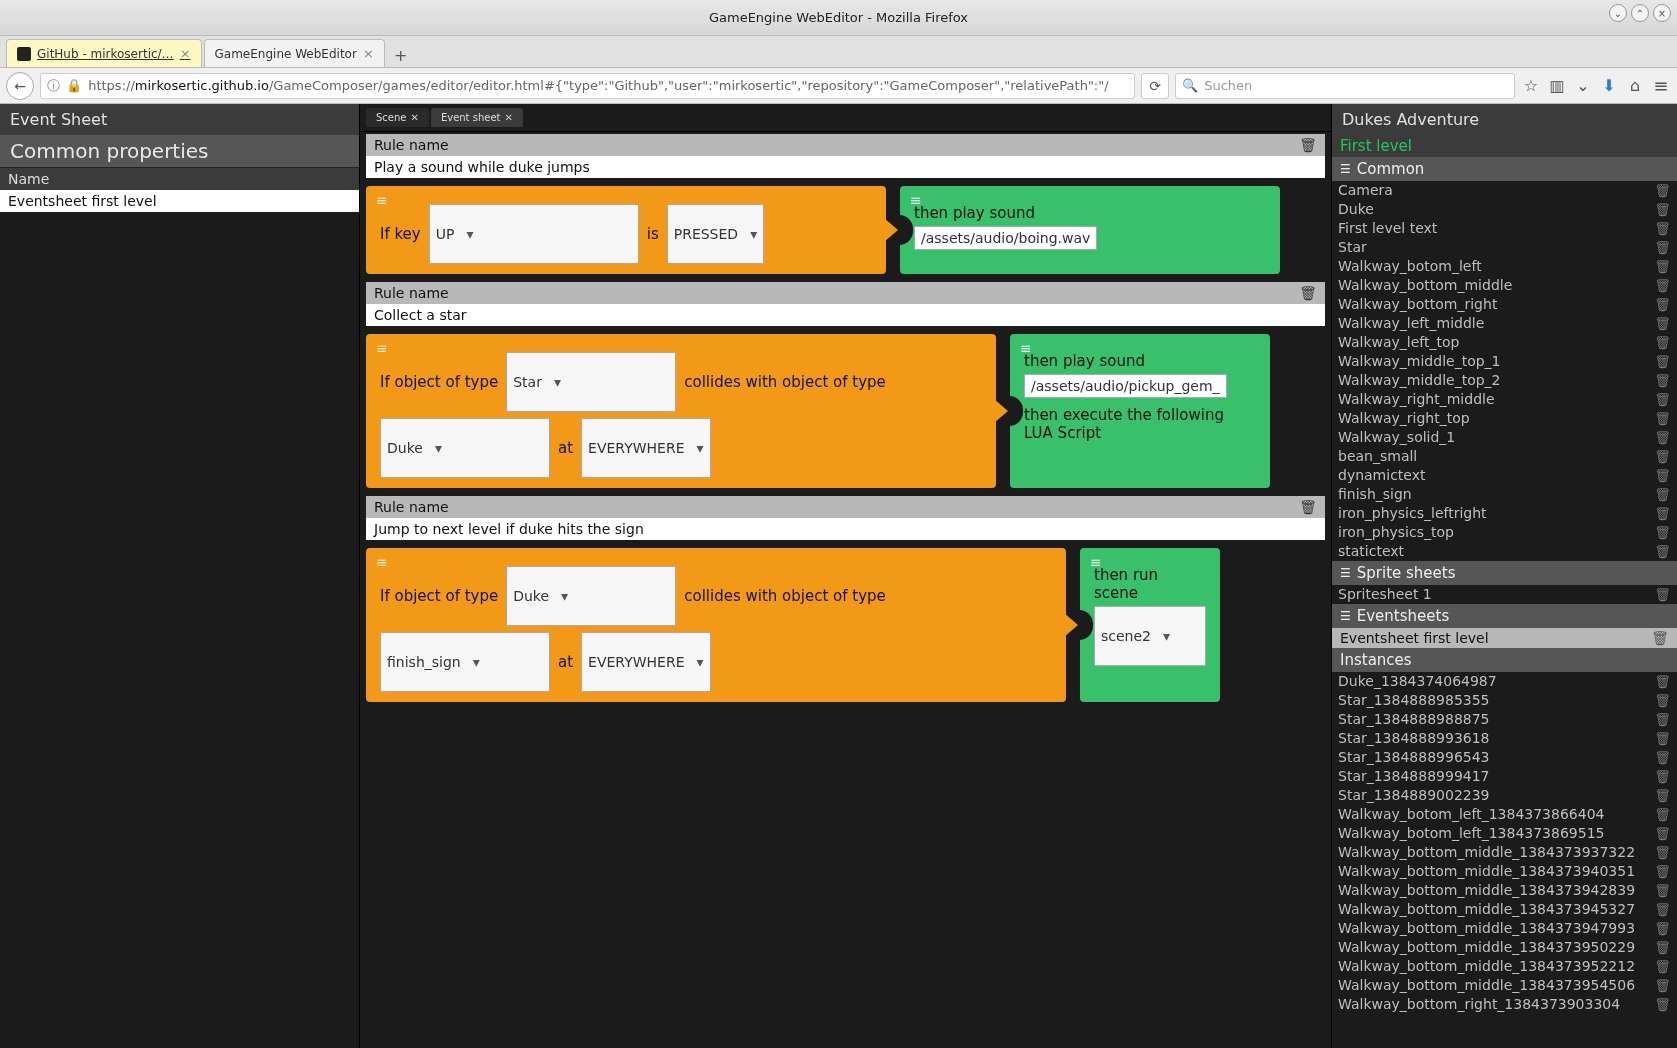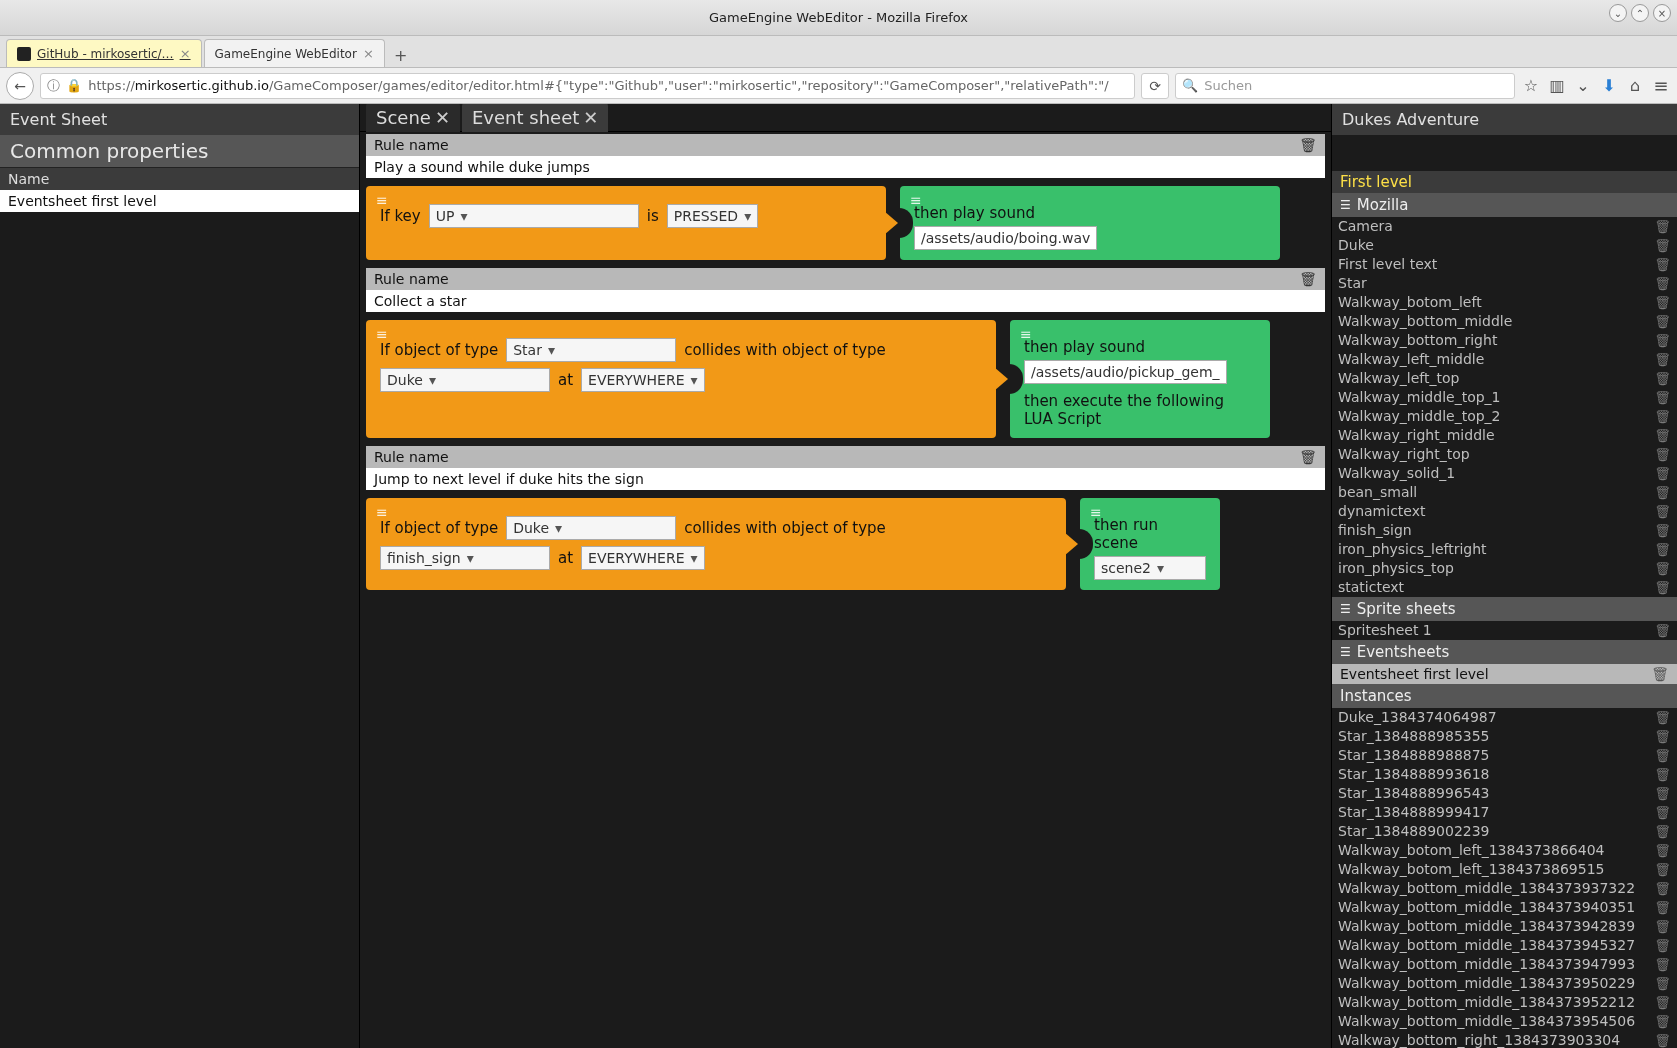--- a/index.html
+++ b/index.html
@@ -34,50 +34,50 @@
   
   .app { display:flex; height:calc(1048px - 28px - 32px - 36px); background:#1b1b1b; color:#ccc;}
   .leftpanel{width:360px; background:#1b1b1b; border-right:1px solid #000;}
   .header-dark{background:#3b3b3b;color:#e0e0e0;padding:6px 10px;font-size:16px;}
   .header-mid{background:#565656;color:#e8e8e8;padding:4px 10px;font-size:20px;}
   .prop-row-head{background:#3b3b3b;padding:3px 8px;color:#ddd;font-size:14px;border-top:1px solid #222;}
   .prop-val{background:#fff;color:#111;padding:3px 8px;font-size:14px;}
 
   .center{flex:1;background:#1b1b1b;display:flex;flex-direction:column;overflow:auto;}
   .doctabs{height:28px;background:#1b1b1b;display:flex;align-items:center;gap:2px;padding-left:6px;border-bottom:1px solid #000;}
-  .doctab{padding:4px 10px;color:#ddd;font-size:18px;border-radius:3px 3px 0 0;}
+  .doctab{padding:4px 10px;color:#ddd;font-size:10px;border-radius:3px 3px 0 0;}
   .doctab.inactive{background:#2a2a2a;}
   .doctab.active{background:#3b3b3b;}
   .doctab .x{color:#ccc;margin-left:4px;}
 
   .rule{margin:2px 6px 8px 6px;}
   .rule-titlebar{background:#b8b8b8;color:#111;padding:3px 8px;font-size:14px;display:flex;justify-content:space-between;align-items:center;}
   .rule-name{background:#fff;color:#111;padding:3px 8px;font-size:14px;}
   .blocks{display:flex;gap:14px;margin-top:8px;}
 
   .block{position:relative;border-radius:4px;padding:10px 14px;color:#111;}
   .block.orange{background:#f29917;}
   .block.green{background:#39c06b;}
   .hamburger{position:absolute;left:10px;top:6px;color:rgba(255,255,255,0.85);font-size:14px;letter-spacing:1px;}
   .block .body{margin-top:8px;display:flex;flex-wrap:wrap;align-items:center;gap:8px;font-size:15px;}
   .block .body.vert{flex-direction:column;align-items:flex-start;}
-  .sel{background:#f6f6f6;border:1px solid #aaa;padding:3px 6px;font-size:14px;color:#333;display:inline-flex;align-items:center;gap:6px;}
+  .sel{background:#f6f6f6;border:1px solid #aaa;padding:21px 6px;font-size:14px;color:#333;display:inline-flex;align-items:center;gap:12px;}
   .sel .caret{color:#555;}
   .tfield{background:#fff;border:1px solid #aaa;padding:3px 6px;font-size:14px;color:#333;min-width:160px;}
   .connector-right{position:absolute;right:-12px;top:50%;transform:translateY(-50%);width:0;height:0;border-top:12px solid transparent;border-bottom:12px solid transparent;}
   .orange .connector-right{border-left:14px solid #f29917;}
   .connector-left{position:absolute;left:-1px;top:50%;transform:translateY(-50%);width:14px;height:30px;background:#1b1b1b;border-radius:0 16px 16px 0;}
 
   .rightpanel{width:346px;background:#1b1b1b;border-left:1px solid #000;display:flex;flex-direction:column;overflow:auto;}
   .section-hdr{background:#565656;color:#eee;padding:3px 8px;font-size:15px;display:flex;align-items:center;gap:6px;}
   .section-hdr .hb{font-size:12px;}
   .list{}
   .list-row{display:flex;justify-content:space-between;align-items:center;padding:0 6px;color:#bfbfbf;font-size:14px;line-height:19px;}
   .list-row .trash{color:#7a7a7a;font-size:13px;}
-  .sub-hdr{background:#3b3b3b;color:#fde047;padding:2px 8px;font-size:15px;margin-top:36px;}
+  .sub-hdr{background:#3b3b3b;color:#22c55e;padding:2px 8px;font-size:15px;}
   .mini-light{background:#b8b8b8;color:#111;padding:2px 8px;font-size:14px;display:flex;justify-content:space-between;}
 </style>
 </head>
 <body>
 
 <div class="titlebar">
   <span class="title">GameEngine WebEditor - Mozilla Firefox</span>
   <div class="winbtns">
     <div class="winbtn">⌄</div>
     <div class="winbtn">⌃</div>
@@ -265,21 +265,21 @@
           </div>
         </div>
       </div>
   </div>
 
   <div class="rightpanel">
     <div class="header-dark">Dukes Adventure</div>
     <div class="sub-hdr">First level</div>
     <div class="section-hdr">
       <span class="hb">☰</span>
-      <span>Mozilla</span>
+      <span>Common</span>
     </div>
     <div class="list" id="objects-list">
         <div class="list-row">
           <span>Camera</span>
           <span class="trash">🗑</span>
         </div>
         <div class="list-row">
           <span>Duke</span>
           <span class="trash">🗑</span>
         </div>

